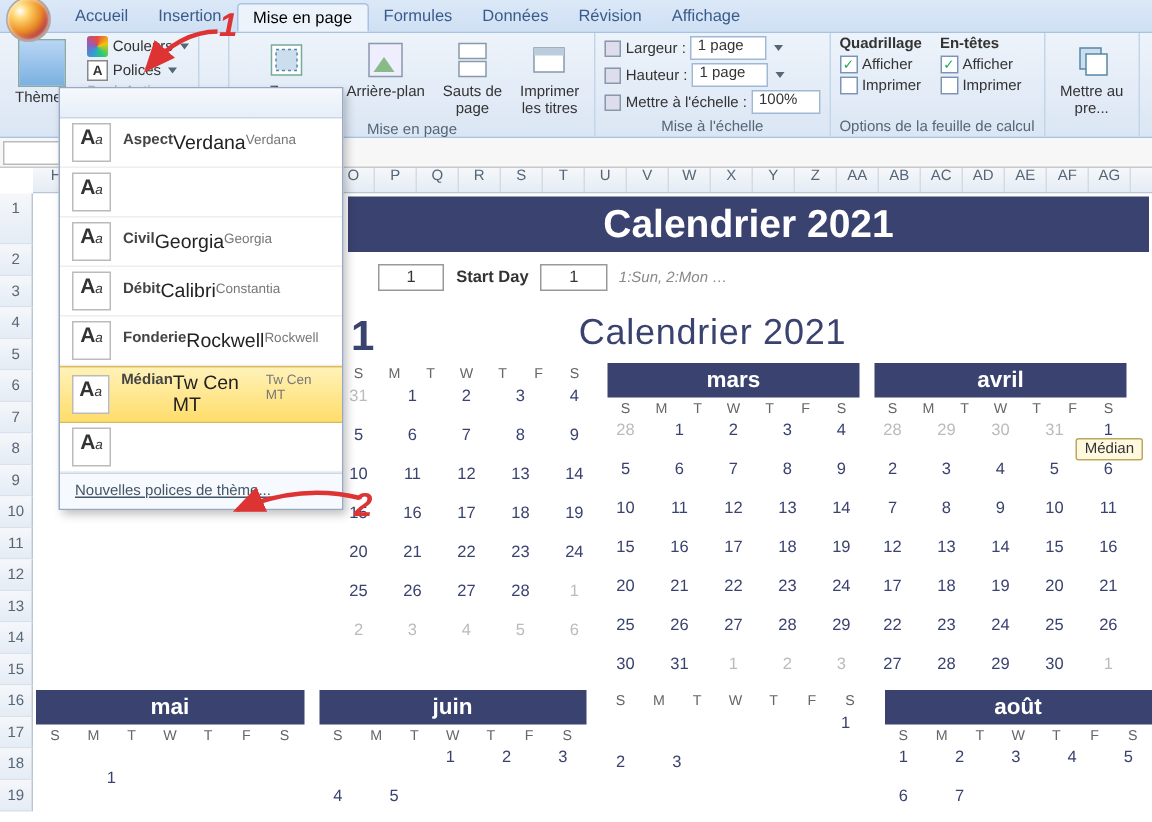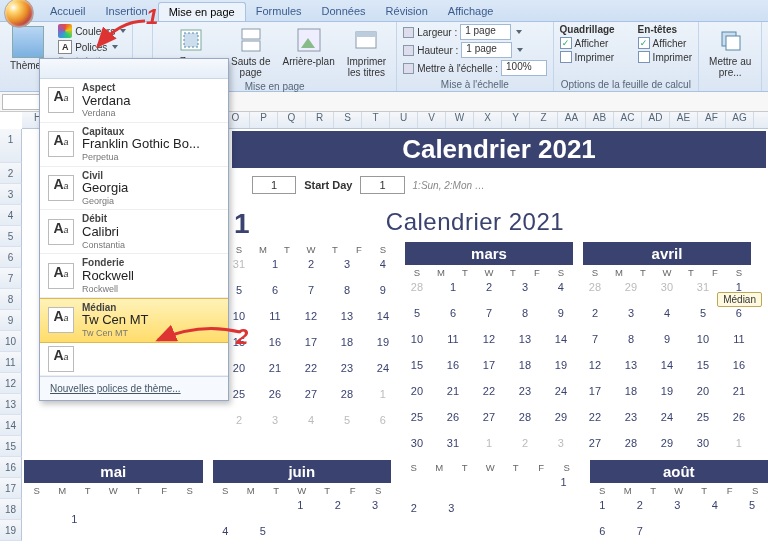--- a/index.html
+++ b/index.html
@@ -69,21 +69,21 @@
   .month2 .month { width:179px; }
   .month2 .days, .month2 .wk { height:0; overflow:hidden; }
 
   
   .fonts-dd { position:absolute; left:39px; top:58px; width:190px; background:#fff; border:1px solid #97a9c4; box-shadow:2px 3px 6px rgba(0,0,0,0.25); z-index:20; }
   .dd-top { background:linear-gradient(#f6f9fd,#e6eef8); height:20px; border-bottom:1px solid #cbd6e6; }
   .font-item { display:flex; align-items:center; gap:8px; padding:3px 8px; border-bottom:1px solid #eee; }
   .font-item.hl { background:linear-gradient(#fff2b8,#ffdd6b); border:1px solid #e0b94d; border-left:none; border-right:none; }
   .font-sw { width:26px; height:26px; border:1px solid #bbb; display:flex; align-items:baseline; justify-content:center; background:#fff; font-family:serif; color:#333; }
   .font-sw b{font-size:14px;} .font-sw i{font-size:9px;}
-  .font-meta { display:flex; flex-direction:column; line-height:1.15; }
+  .font-meta { display:flex; flex-direction:row; line-height:1.15; }
   .font-meta .cat { font-size:10px; font-weight:bold; color:#444; }
   .font-meta .nm { font-size:13px; color:#222; }
   .font-meta .sub { font-size:9px; color:#777; }
   .dd-footer { padding:6px 10px; font-size:10px; color:#456; border-top:1px solid #cbd6e6; background:#f6f9fd; }
   .tag { position:absolute; right:6px; top:292px; border:1px solid #bda85a; background:#fff9e0; font-size:10px; padding:1px 5px; border-radius:2px; z-index:25;}
 
   
   .callout { position:absolute; font-size:22px; font-weight:bold; font-style:italic; color:#d33; z-index:30; }
   .arrow { position:absolute; z-index:29; }
 </style>
@@ -139,32 +139,32 @@
       <div class="big-btn">
           <svg class="ic">
             <rect x="4" y="4" width="20" height="20" fill="#fff" stroke="#7a9"></rect>
             <rect x="7" y="7" width="14" height="14" fill="#cde" stroke="#58a" stroke-dasharray="2"></rect>
           </svg>
           <span style="white-space:pre-line">Zone
 d'impression</span>
         </div>
       <div class="big-btn">
           <svg class="ic">
+            <rect x="3" y="3" width="22" height="22" fill="#eef" stroke="#89a"></rect>
+            <polygon points="6,22 13,12 20,22" fill="#8b8"></polygon>
+          </svg>
+          <span>Arrière-plan</span>
+        </div>
+      <div class="big-btn">
+          <svg class="ic">
             <rect x="5" y="3" width="18" height="10" fill="#fff" stroke="#89a"></rect>
             <rect x="5" y="15" width="18" height="10" fill="#fff" stroke="#89a"></rect>
           </svg>
           <span style="white-space:pre-line">Sauts de
 page</span>
-        </div>
-      <div class="big-btn">
-          <svg class="ic">
-            <rect x="3" y="3" width="22" height="22" fill="#eef" stroke="#89a"></rect>
-            <polygon points="6,22 13,12 20,22" fill="#8b8"></polygon>
-          </svg>
-          <span>Arrière-plan</span>
         </div>
       <div class="big-btn">
           <svg class="ic">
             <rect x="4" y="6" width="20" height="16" fill="#fff" stroke="#89a"></rect>
             <rect x="4" y="6" width="20" height="5" fill="#bcd"></rect>
           </svg>
           <span style="white-space:pre-line">Imprimer
 les titres</span>
         </div>
     </div>
@@ -191,21 +191,21 @@
             <span>Mettre à l'échelle :</span>
             <span class="sel">100%</span>
           </div>
     </div>
       </div>
     <div class="rgroup-label">Mise à l'échelle</div>
   </div>
 
   <div class="rgroup">
     <div class="rgroup-body">
-      <div class="small-stack" style="margin-right:19px;">
+      <div class="small-stack" style="margin-right:8px;">
         <div class="small-row" style="font-weight:bold;">Quadrillage</div>
         <div class="small-row">
             <span class="chk">✓</span>
             <span>Afficher</span>
           </div>
         <div class="small-row">
             <span class="chk"></span>
             <span>Imprimer</span>
           </div>
       </div>
@@ -552,25 +552,20 @@
           <span class="cat">Aspect</span>
           <span class="nm">Verdana</span>
           <span class="sub">Verdana</span>
         </div>
       </div>
       <div class="font-item">
         <div class="font-sw">
           <b>A</b>
           <i>a</i>
         </div>
-        <div class="font-meta">
-          <span class="cat">Capitaux</span>
-          <span class="nm">Franklin Gothic Bo...</span>
-          <span class="sub">Perpetua</span>
-        </div>
       </div>
       <div class="font-item">
         <div class="font-sw">
           <b>A</b>
           <i>a</i>
         </div>
         <div class="font-meta">
           <span class="cat">Civil</span>
           <span class="nm">Georgia</span>
           <span class="sub">Georgia</span>

